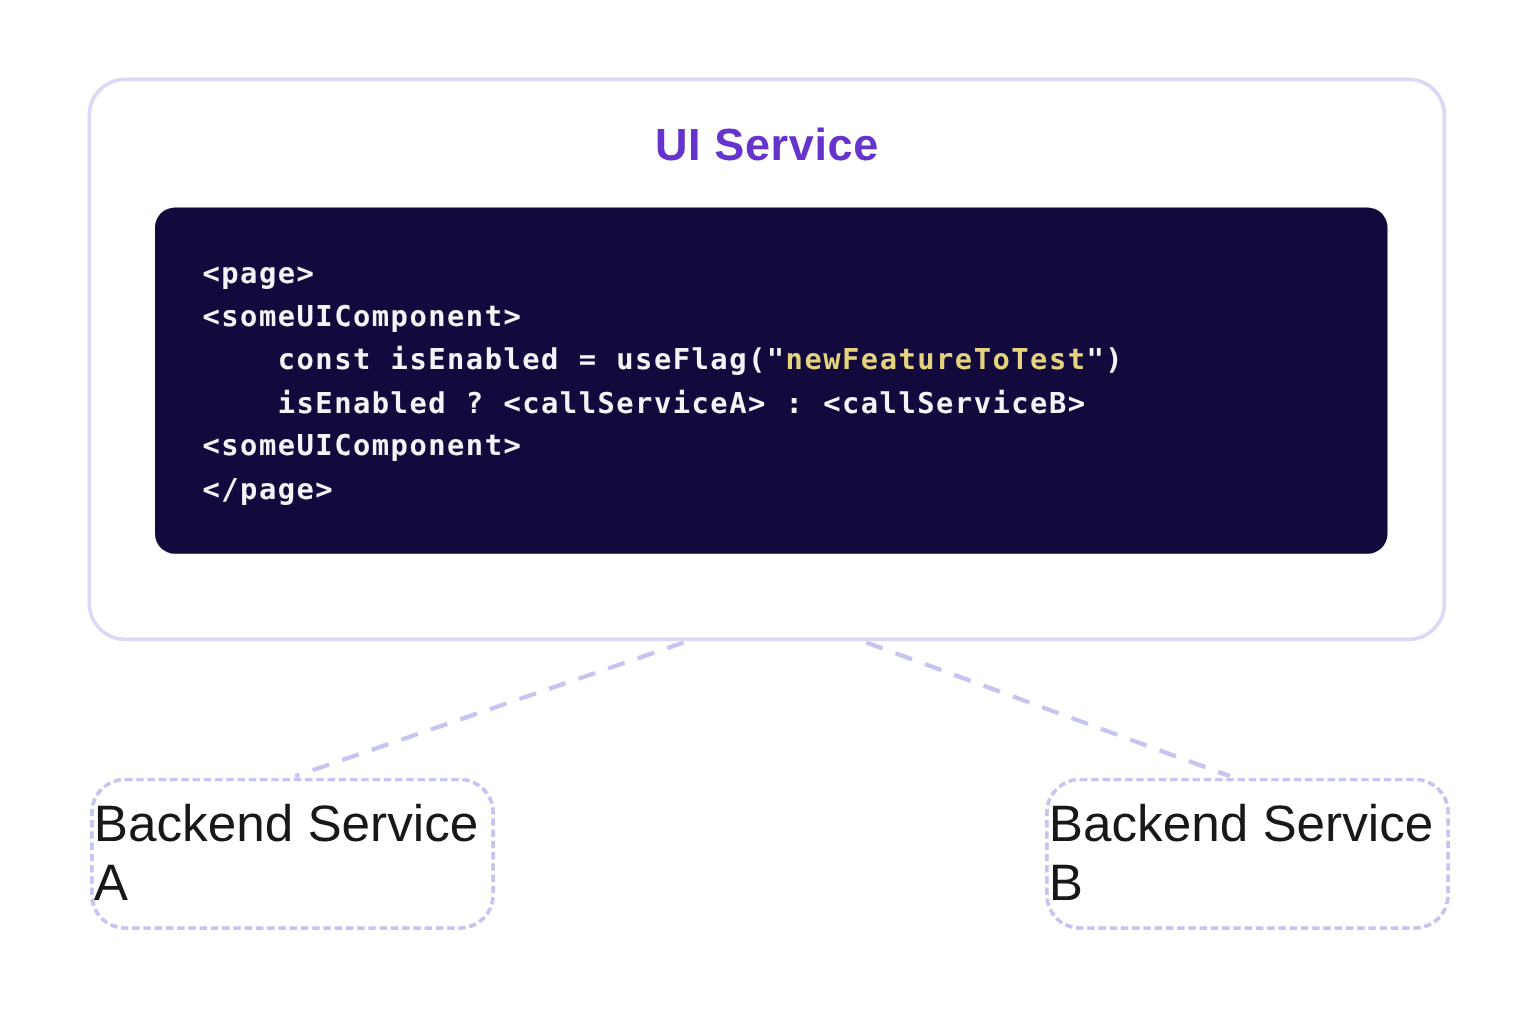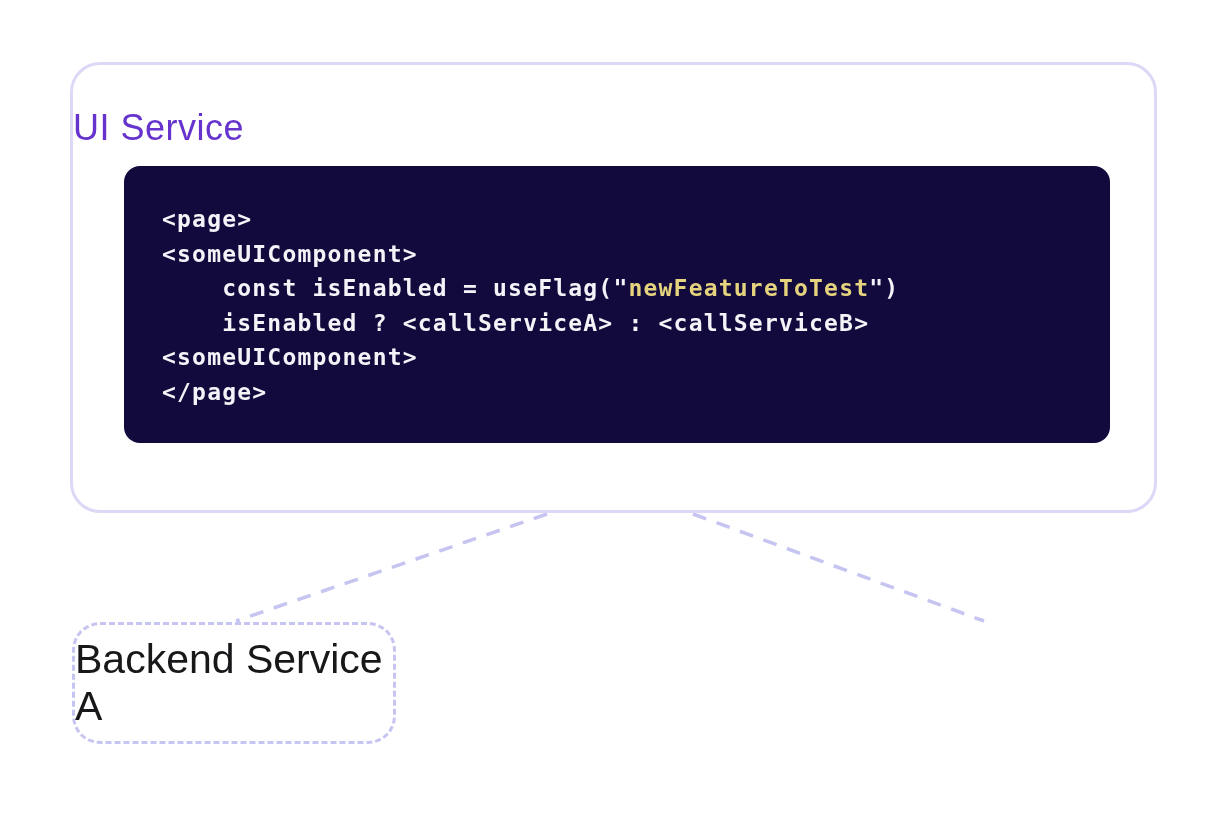--- a/index.html
+++ b/index.html
@@ -38,25 +38,25 @@
   .ui-box {
     position: absolute;
     left: 70px; top: 62px;
     width: 1087px; height: 451px;
     border: 3px solid var(--box-border);
     border-radius: 30px;
     background: var(--page-background);
     padding-top: 30px;
   }
   .ui-title {
+    text-align: center;
     font-size: 36px;
-    font-weight: normal;
+    font-weight: bold;
     color: var(--title);
     letter-spacing: 0.5px;
-    margin-top: 12px;
   }
   .code-block {
     position: absolute;
     left: 51px; top: 101px;
     width: 986px; height: 277px;
     background: var(--code-background);
     border-radius: 16px;
     overflow: hidden;
   }
   .code-content {
@@ -101,14 +101,17 @@
     <div class="ui-title">UI Service</div>
     <div class="code-block">
       <div class="code-content"><div><span class="tok-plain">&lt;page&gt;</span></div><div><span class="tok-plain">&lt;someUIComponent&gt;</span></div><div><span class="tok-plain">    const isEnabled = useFlag("</span><span class="tok-string">newFeatureToTest</span><span class="tok-plain">")</span></div><div><span class="tok-plain">    isEnabled ? &lt;callServiceA&gt; : &lt;callServiceB&gt;</span></div><div><span class="tok-plain">&lt;someUIComponent&gt;</span></div><div><span class="tok-plain">&lt;/page&gt;</span></div></div>
     </div>
   </div>
 
   <div class="backend-box backend-a">
     <span>Backend Service A</span>
   </div>
 
+  <div class="backend-box backend-b">
+    <span>Backend Service B</span>
+  </div>
 
 </div>
 
 </body></html>

